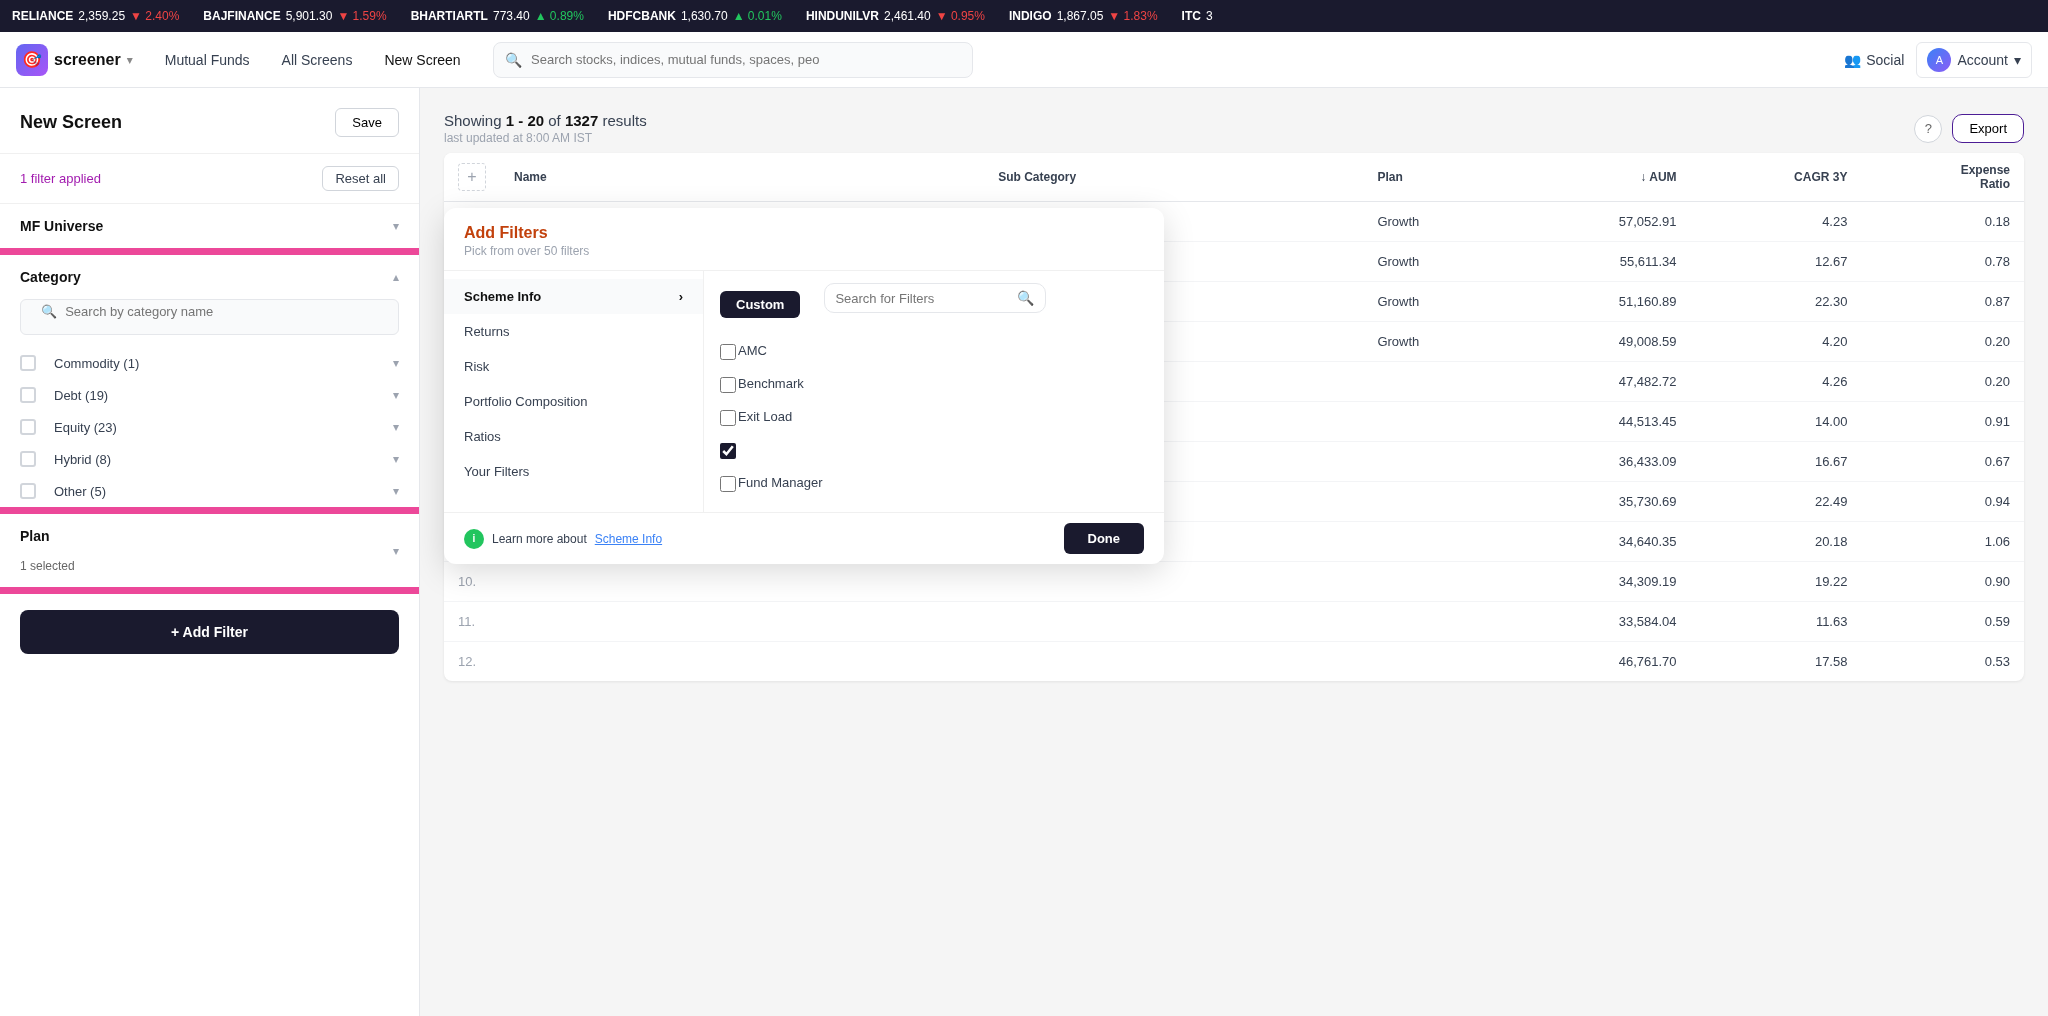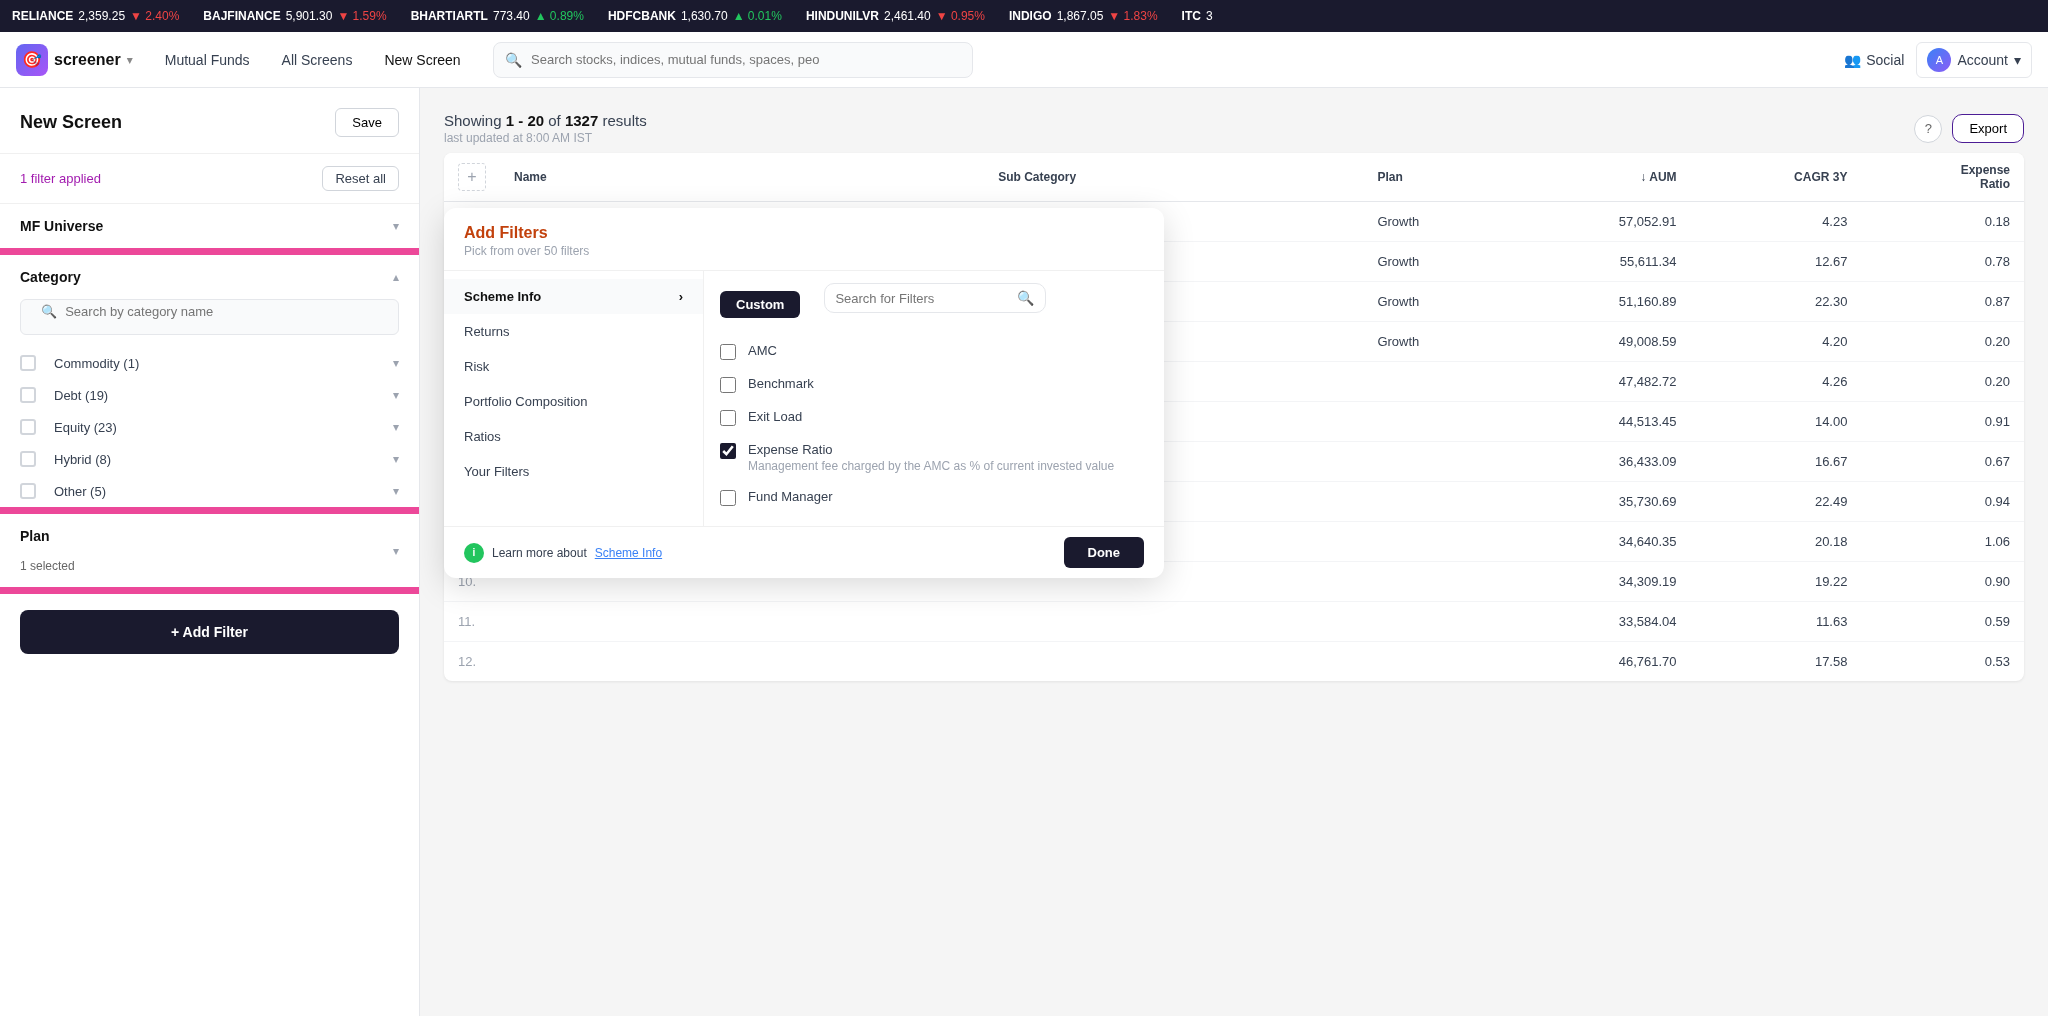--- a/index.html
+++ b/index.html
@@ -253,21 +253,21 @@
       background: #1a1a2e; color: #fff; border: none; border-radius: 6px;
       padding: 6px 16px; font-size: 13px; font-weight: 600; cursor: pointer;
       margin-right: 8px;
     }
     .filter-tabs-row {
       display: flex; align-items: center; padding: 0 16px 10px;
     }
 
     .filter-check-item {
       padding: 8px 16px;
-      display: flex; align-items: flex-start; gap: 12px;
+      display: flex; align-items: flex-start; gap: 2px;
     }
     .filter-check-item input[type="checkbox"] {
       width: 16px; height: 16px; cursor: pointer; margin-top: 1px; flex-shrink: 0;
       accent-color: #1a1a2e;
     }
     .filter-check-label { font-size: 13px; color: #374151; }
     .filter-check-desc { font-size: 12px; color: #9ca3af; margin-top: 2px; }
 
     .overlay-footer {
       border-top: 1px solid #f0f0f0;
@@ -641,24 +641,20 @@
               </div>
               <div class="filter-check-item">
                 <input type="checkbox" style="">
     <div>
       <div class="filter-check-label">Exit Load</div>
 
     </div>
               </div>
               <div class="filter-check-item">
                 <input type="checkbox" checked="" style="">
-    <div>
-      <div class="filter-check-label">Expense Ratio</div>
-      <div class="filter-check-desc">Management fee charged by the AMC as % of current invested value</div>
-    </div>
               </div>
               <div class="filter-check-item">
                 <input type="checkbox" style="">
     <div>
       <div class="filter-check-label">Fund Manager</div>
 
     </div>
               </div>
             </div>
         </div>

